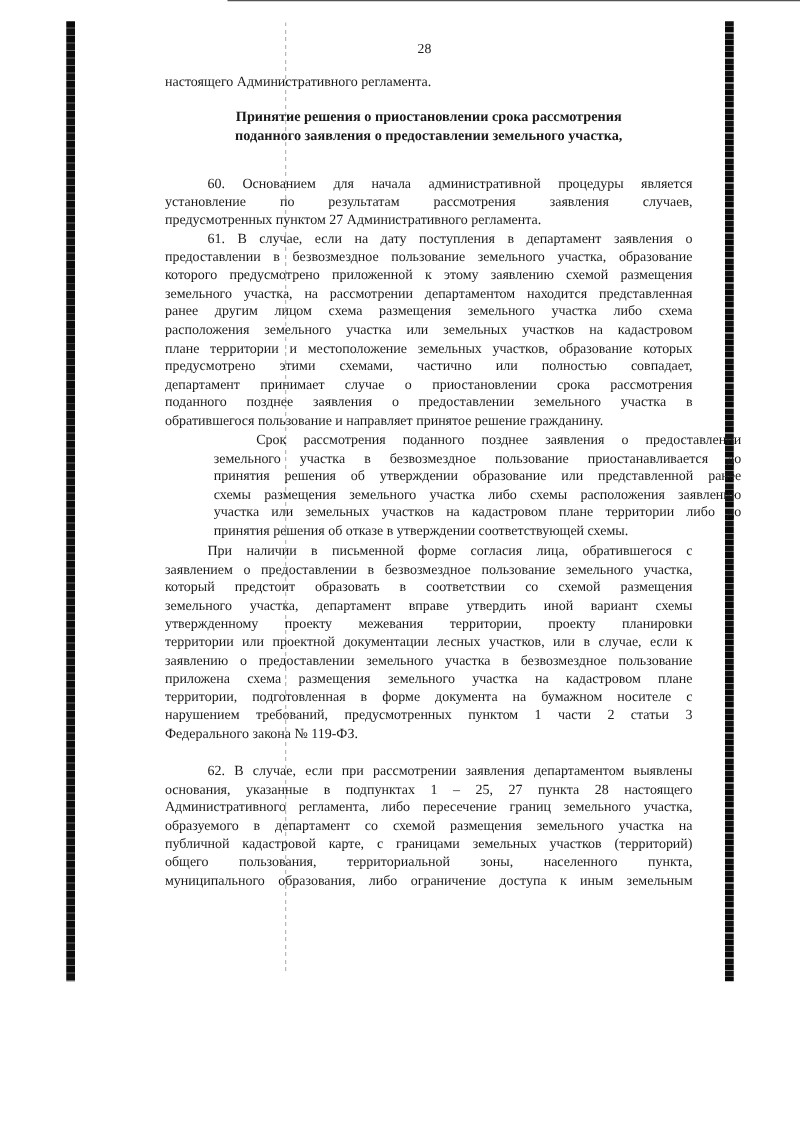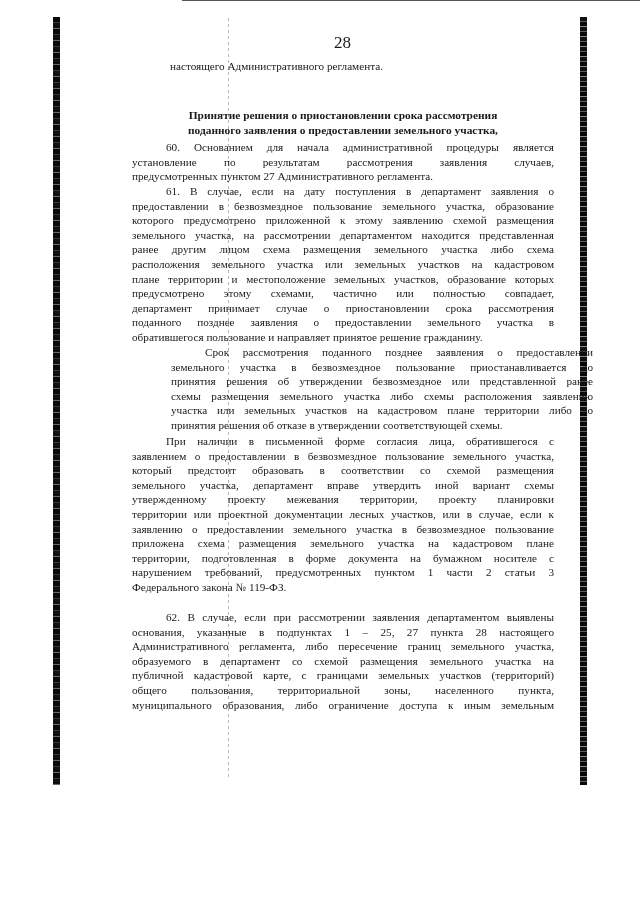--- a/index.html
+++ b/index.html
@@ -11,42 +11,42 @@
       position:absolute; top:17px; height:768px; width:7px;
       background: repeating-linear-gradient(180deg, #0a0a0a 0 5px, #3a3a3a 5px 6px, #111 6px 11px, #6a6a6a 11px 12px);
     }
     .strip.left { left:53px; }
     .strip.right { left:580px; width:7px;
       background: repeating-linear-gradient(180deg, #111 0 4px, #5a5a5a 4px 5px, #080808 5px 9px, #8a8a8a 9px 10px);
     }
     .top-line { position:absolute; top:0; left:182px; width:458px; height:1px; background:#555; }
     .crease { position:absolute; left:228px; top:18px; width:1px; height:762px;
       background: repeating-linear-gradient(180deg, #999 0 3px, transparent 3px 6px); opacity:0.7; }
-    .page-num { position:absolute; top:33px; left:334px; font-size:17px; }
+    .page-num { position:absolute; top:33px; left:334px; font-size:11px; }
     .text {
       position:absolute; left:132px; width:422px; font-size:11.2px; line-height:14.6px;
       text-align:justify;
     }
     .line { display:block; text-align:justify; text-align-last:justify; white-space:nowrap; height:14.6px; }
     .line.last { text-align-last:left; }
     .ind { text-indent:34px; }
-    .heading { position:absolute; left:132px; width:422px; top:87px; font-weight:bold; font-size:11.4px; line-height:14.6px; text-align:center;margin-top:21px; }
+    .heading { position:absolute; left:132px; width:422px; top:87px; font-weight:bold; font-size:11.4px; line-height:14.6px; text-align:center; }
     .heading span { display:block; }
   </style>
 </head>
 <body>
 
 <div class="top-line"></div>
 <div class="strip left"></div>
 <div class="strip right"></div>
 <div class="crease"></div>
 
 <div class="page-num">28</div>
 
-<div class="text" style="top:59px;margin-left:38px;">
+<div class="text" style="top:59px;">
   <span class="line last">настоящего Административного регламента.</span>
 </div>
 
 <div class="heading">
   <span>Принятие решения о приостановлении срока рассмотрения</span>
   <span>поданного  заявления о предоставлении земельного участка,</span>
 </div>
 
 <div class="text" style="top:140px;">
   <span class="line ind">60. Основанием для начала административной процедуры является</span>
@@ -55,30 +55,30 @@
 </div>
 
 <div class="text" style="top:184px;">
   <span class="line ind">61. В случае, если на дату поступления в департамент заявления о</span>
   <span class="line">предоставлении в безвозмездное пользование земельного участка, образование</span>
   <span class="line">которого предусмотрено приложенной к этому заявлению схемой размещения</span>
   <span class="line">земельного участка, на рассмотрении департаментом находится представленная</span>
   <span class="line">ранее другим лицом схема размещения земельного участка либо схема</span>
   <span class="line">расположения земельного участка или земельных участков на кадастровом</span>
   <span class="line">плане территории и местоположение земельных участков, образование которых</span>
-  <span class="line">предусмотрено этому схемами, частично или полностью совпадает,</span>
+  <span class="line">предусмотрено этими схемами, частично или полностью совпадает,</span>
   <span class="line">департамент принимает случае о приостановлении срока рассмотрения</span>
   <span class="line">поданного позднее заявления о предоставлении земельного участка в</span>
   <span class="line last">обратившегося пользование и направляет принятое решение гражданину.</span>
 </div>
 
 <div class="text" style="top:345px;margin-left:39px;">
   <span class="line ind">Срок рассмотрения поданного позднее заявления о предоставлении</span>
   <span class="line">земельного участка в безвозмездное пользование приостанавливается до</span>
-  <span class="line">принятия решения об утверждении безвозмездное или представленной ранее</span>
+  <span class="line">принятия решения об утверждении образование или представленной ранее</span>
   <span class="line">схемы размещения земельного участка либо схемы расположения заявлению</span>
   <span class="line">участка или земельных участков на кадастровом плане территории либо до</span>
   <span class="line last">принятия решения об отказе в утверждении соответствующей схемы.</span>
 </div>
 
 <div class="text" style="top:434px;">
   <span class="line ind">При наличии в письменной форме согласия лица, обратившегося с</span>
   <span class="line">заявлением о предоставлении в безвозмездное пользование земельного участка,</span>
   <span class="line">который предстоит образовать в соответствии со схемой размещения</span>
   <span class="line">земельного участка, департамент вправе утвердить иной вариант схемы</span>

